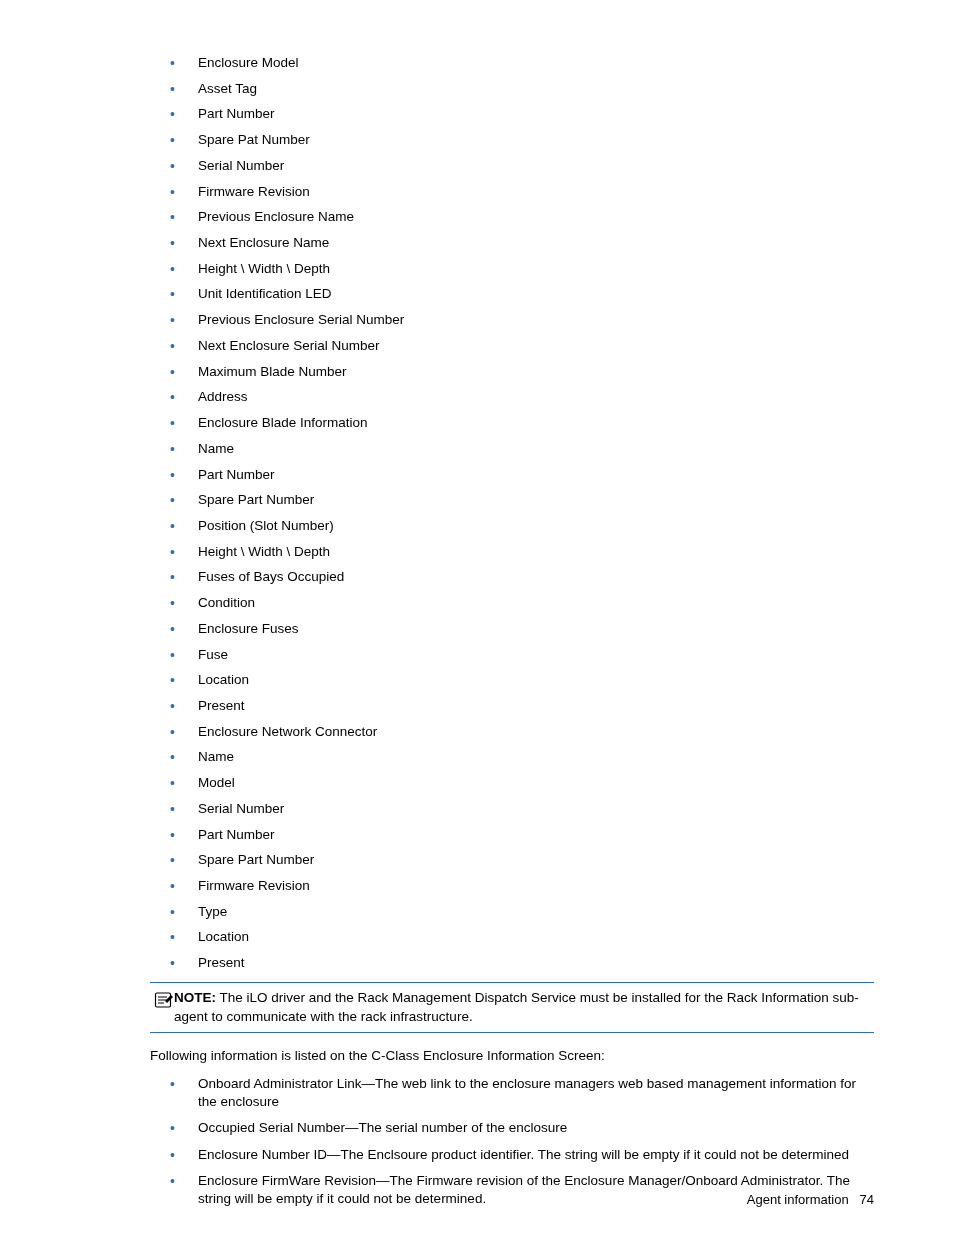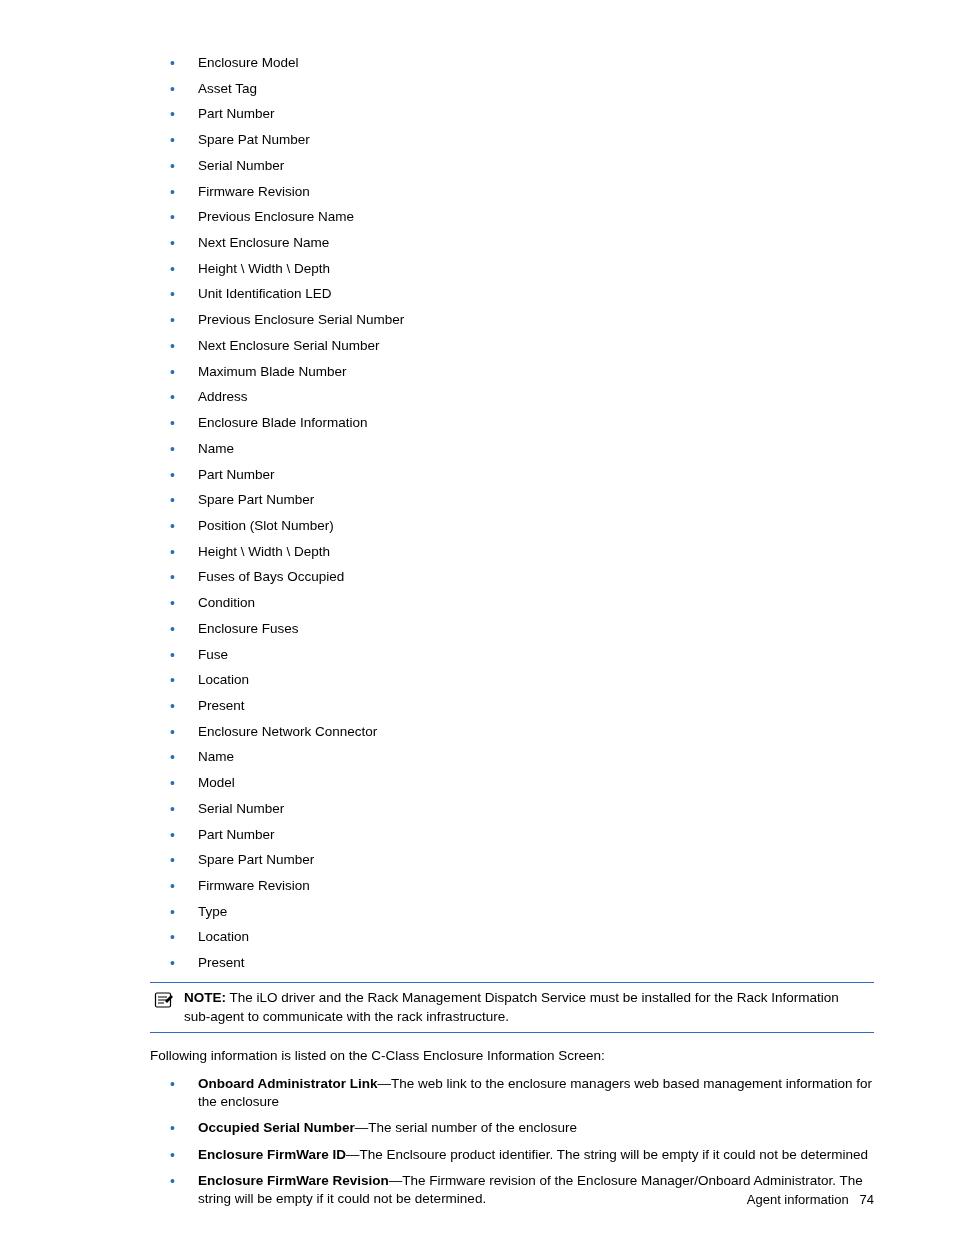--- a/index.html
+++ b/index.html
@@ -33,21 +33,20 @@
     color: #2a6ebb;
     font-size: 14px;
   }
   .note-box {
     margin: 10px 0 14px 70px;
     border-top: 1.4px solid #2a6ebb;
     border-bottom: 1.4px solid #2a6ebb;
     padding: 6px 6px 6px 4px;
     display: flex;
     align-items: flex-start;
-    gap: 10px;
   }
   .note-icon {
     flex: 0 0 auto;
     margin-top: 1px;
   }
   .note-text {
     font-size: 13.5px;
   }
   .note-label { font-weight: bold; }
   .para {
@@ -63,21 +62,21 @@
     margin-bottom: 8px;
   }
   ul.defs li::before {
     content: "•";
     position: absolute;
     left: 0;
     top: 0;
     color: #2a6ebb;
     font-size: 14px;
   }
-  .term { font-weight: bold; }
+  .term { font-weight: normal; }
   .footer {
     position: absolute;
     bottom: 26px;
     right: 80px;
     font-size: 13px;
   }
 </style>
 </head>
 <body>
 
@@ -136,21 +135,21 @@
       <span class="note-label">NOTE:</span>
       <span>The iLO driver and the Rack Management Dispatch Service must be installed for the Rack Information sub-agent to communicate with the rack infrastructure.</span>
     </div>
   </div>
 
   <p class="para">Following information is listed on the C-Class Enclosure Information Screen:</p>
 
   <ul class="defs" id="defs">
       <li><span class="term">Onboard Administrator Link</span><span>—The web link to the enclosure managers web based management information for the enclosure</span></li>
       <li><span class="term">Occupied Serial Number</span><span>—The serial number of the enclosure</span></li>
-      <li><span class="term">Enclosure FirmWare ID</span><span>—The Enclsoure product identifier. The string will be empty if it could not be determined</span></li>
+      <li><span class="term">Enclosure Number ID</span><span>—The Enclsoure product identifier. The string will be empty if it could not be determined</span></li>
       <li><span class="term">Enclosure FirmWare Revision</span><span>—The Firmware revision of the Enclosure Manager/Onboard Administrator. The string will be empty if it could not be determined.</span></li>
     </ul>
 
 </div>
 
 <div class="footer">
   <span>Agent information</span>&nbsp;&nbsp;&nbsp;<span>74</span>
 </div>
 
 </body></html>

